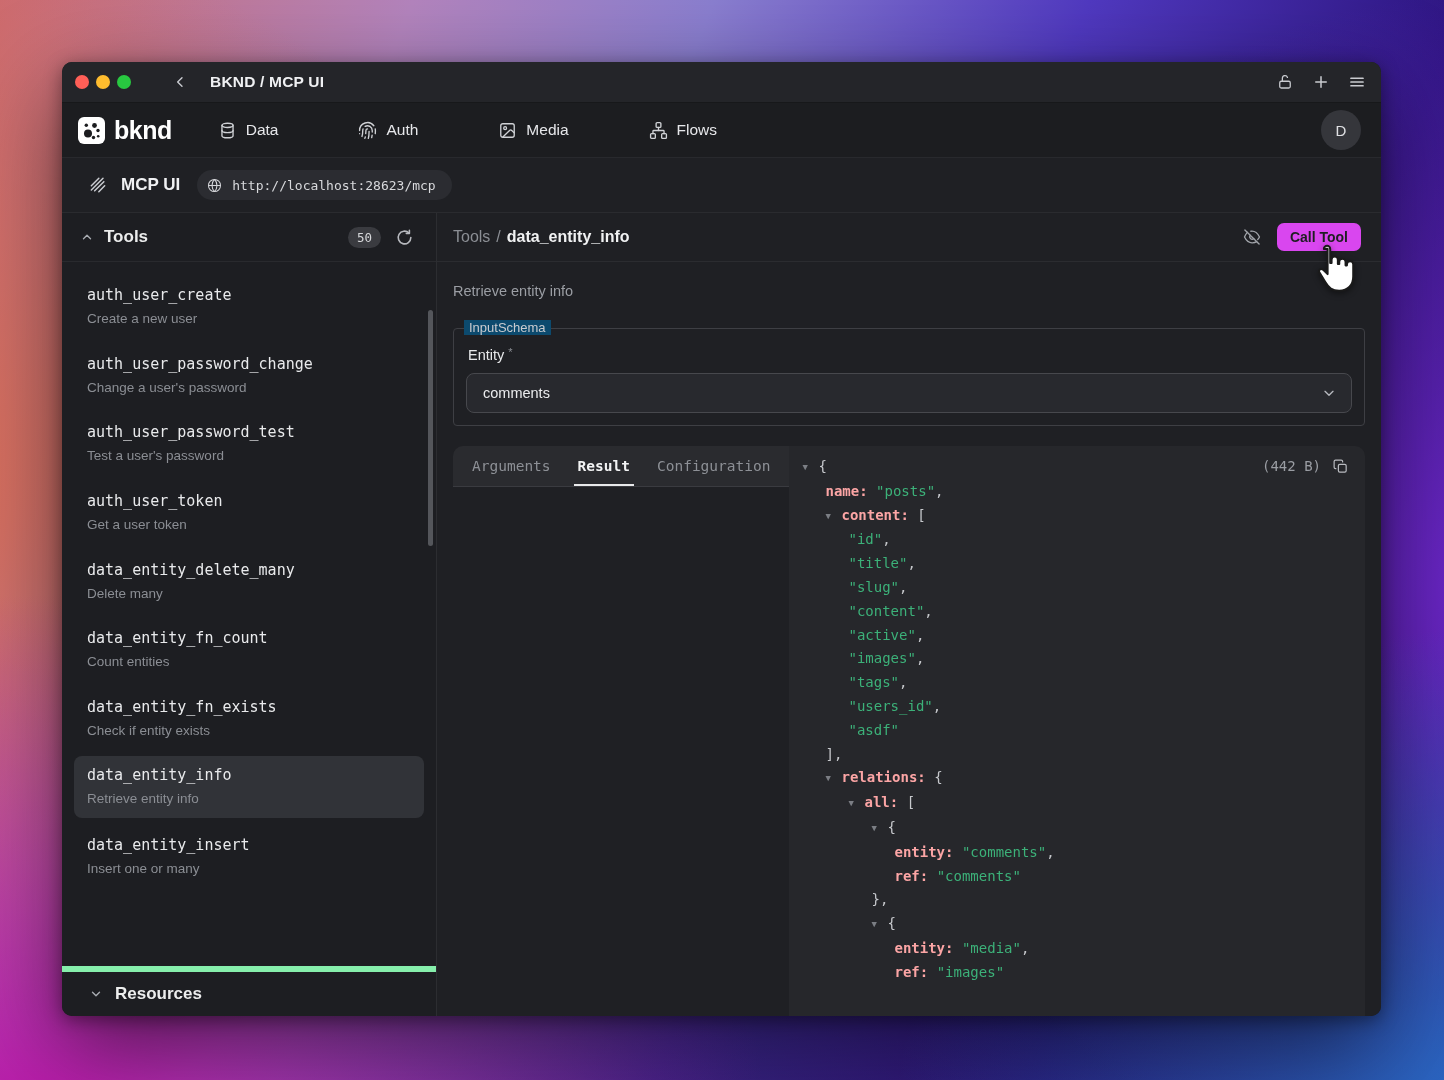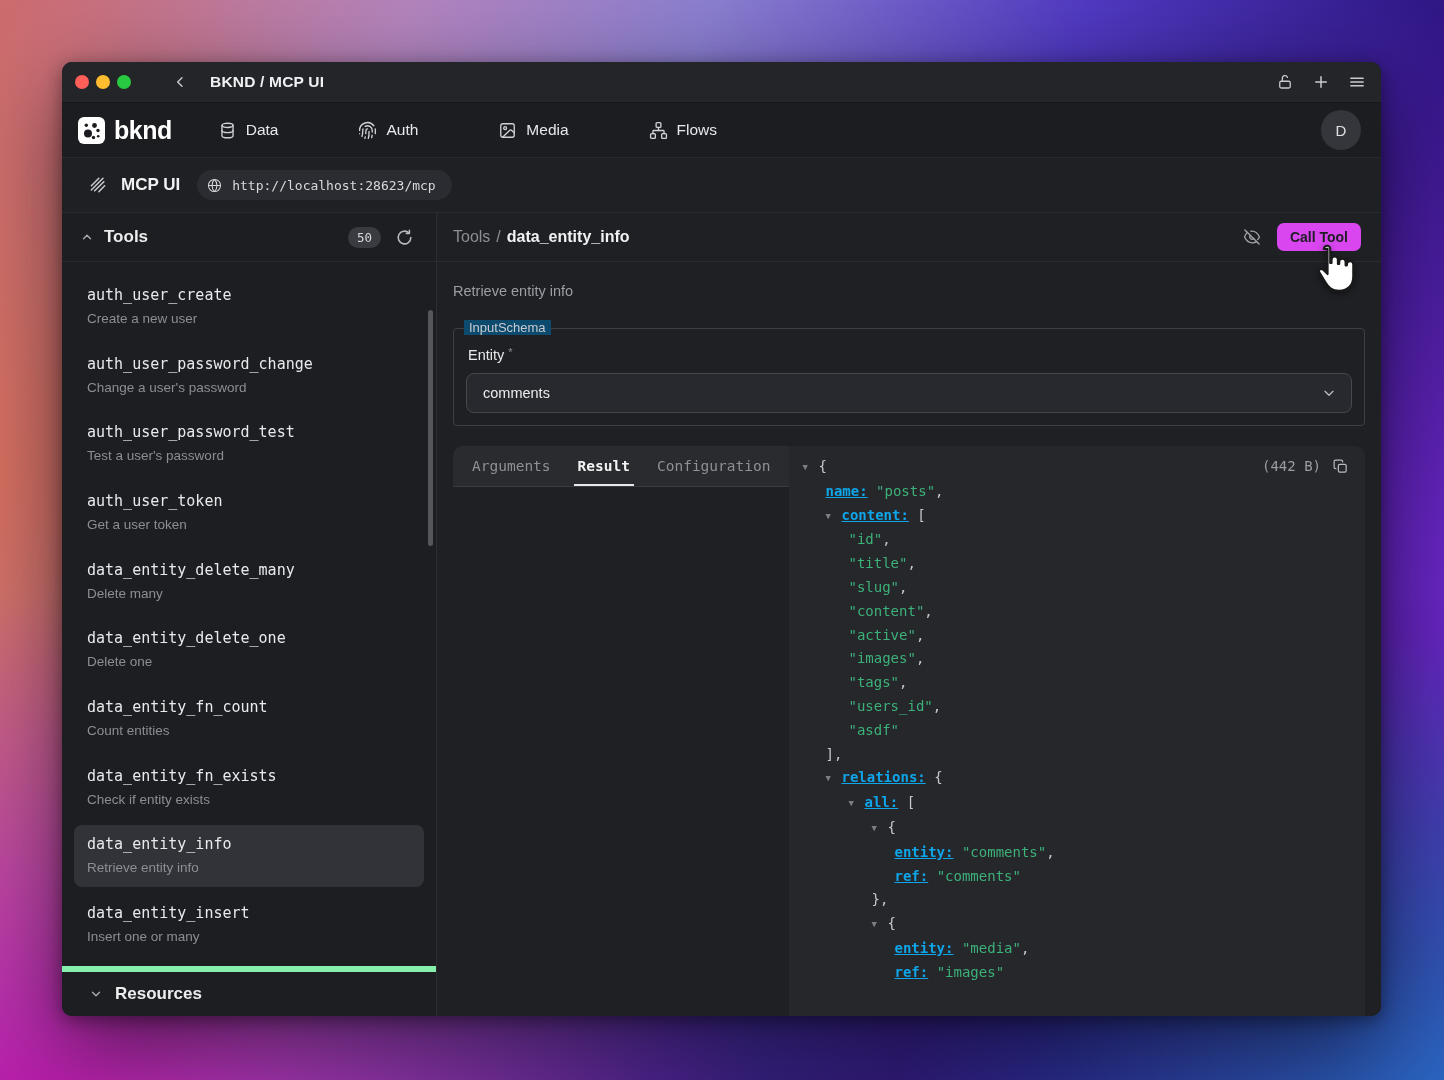--- a/index.html
+++ b/index.html
@@ -95,21 +95,21 @@
   .select .chev{ margin-left:auto; width:16px; height:16px; color:#b7b9bf; }
 
   .result-card{ margin-top:20px; flex:1; min-height:0; display:flex; flex-direction:row; border-radius:10px 10px 0 0; overflow:hidden; }
   .card-tabs{ height:41px; flex:0 0 41px; background:#2a2b2f; border-bottom:1px solid #3a3b40; display:flex; align-items:stretch; padding:0 17px; gap:23px; }
   .tab{ font-size:14.5px; color:#8d9096; display:flex; align-items:center; position:relative; padding:0 2px; }
   .tab.active{ color:#f2f3f4; font-weight:bold; }
   .tab.active::after{ content:""; position:absolute; left:-2px; right:-2px; bottom:0; height:2px; background:#e8e9eb; }
   .card-body{ flex:1; background:#26272b; position:relative; padding:9px 18px 0 13px; overflow:hidden; font-size:14px; line-height:23.8px; }
   .json-line{ white-space:pre; }
   .json-arrow{ display:inline-block; width:16px; color:#7b7e84; font-size:9px; vertical-align:1px; }
-  .tok-k{ color:#0ea5e9; font-weight:bold;text-decoration:underline; }
+  .tok-k{ color:#fca5a5; font-weight:bold; }
   .tok-s{ color:#3cb179; }
   .tok-p{ color:#c6c8cc; }
   .size-copy{ position:absolute; top:9px; right:16px; display:flex; align-items:center; gap:11px; height:23.8px; }
   .size-label{ font-size:14px; color:#9a9da3; }
   .copy-ic{ width:17px; height:17px; color:#b9bbc0; }
 
   .cursor{ position:absolute; left:1305px; top:243px; width:50px; height:54px; z-index:50; filter:drop-shadow(0 2px 3px rgba(0,0,0,.45)); pointer-events:none; }
 
   svg.stroke{ fill:none; stroke:currentColor; stroke-width:1.7; stroke-linecap:round; stroke-linejoin:round; }
 </style>
@@ -255,24 +255,20 @@
   <div class="tool-item">
     <div class="t-name mono">auth_user_token</div>
     <div class="t-desc">Get a user token</div>
   </div>
 
   <div class="tool-item">
     <div class="t-name mono">data_entity_delete_many</div>
     <div class="t-desc">Delete many</div>
   </div>
 
-  <div class="tool-item">
-    <div class="t-name mono">data_entity_delete_one</div>
-    <div class="t-desc">Delete one</div>
-  </div>
 
   <div class="tool-item">
     <div class="t-name mono">data_entity_fn_count</div>
     <div class="t-desc">Count entities</div>
   </div>
 
   <div class="tool-item">
     <div class="t-name mono">data_entity_fn_exists</div>
     <div class="t-desc">Check if entity exists</div>
   </div>

